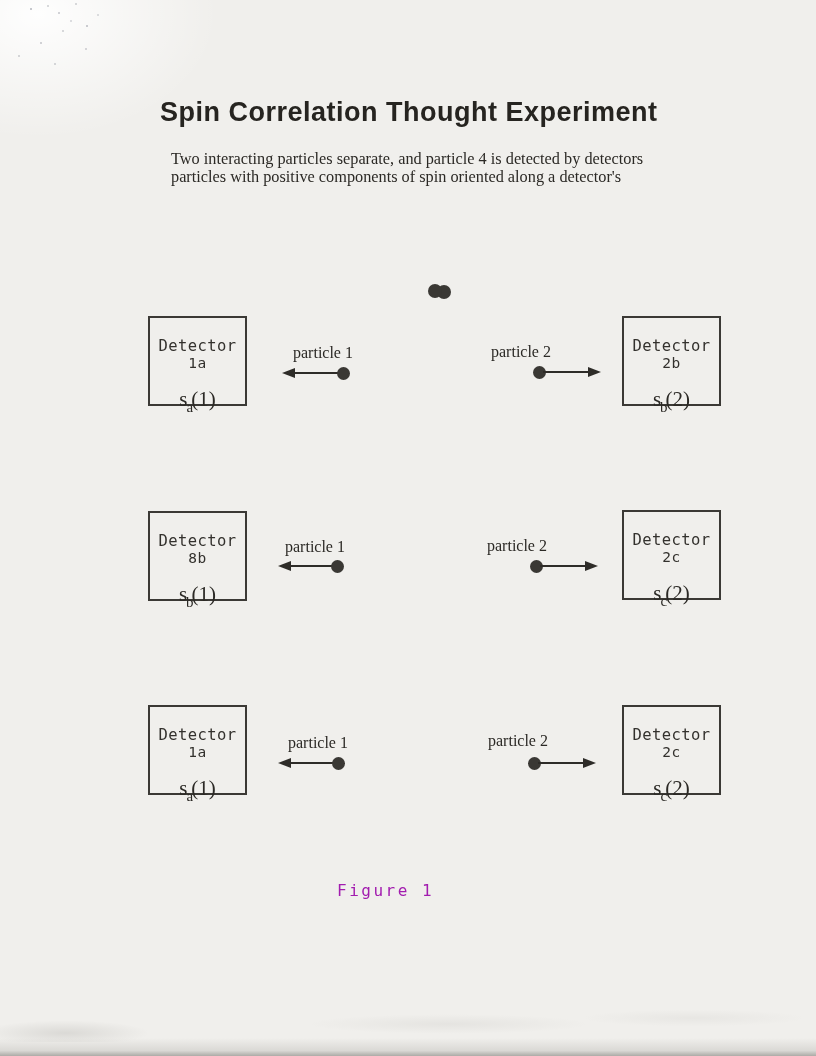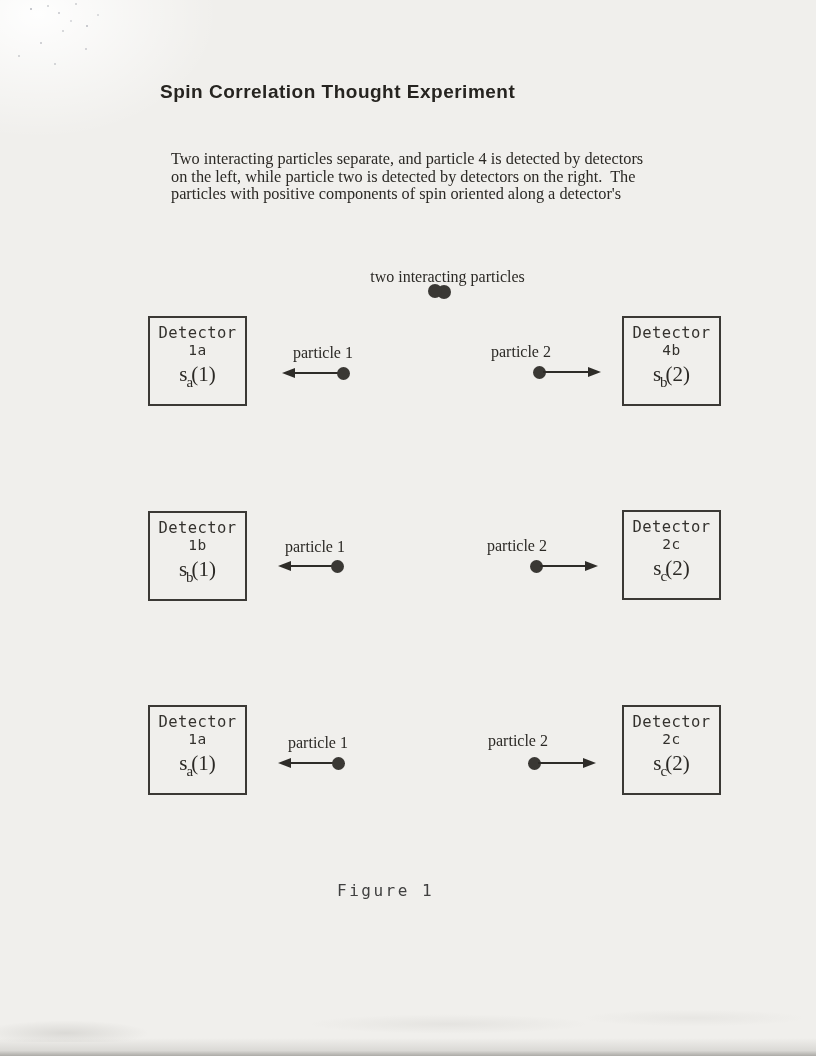--- a/index.html
+++ b/index.html
@@ -36,55 +36,55 @@
   .bottom-crease{
     position:absolute;left:0;right:0;bottom:14px;height:60px;
     background:
       radial-gradient(ellipse 120px 18px at 8% 85%, rgba(120,118,112,.18), rgba(120,118,112,0) 70%),
       radial-gradient(ellipse 200px 14px at 55% 70%, rgba(130,128,122,.10), rgba(130,128,122,0) 70%),
       radial-gradient(ellipse 160px 12px at 85% 60%, rgba(130,128,122,.08), rgba(130,128,122,0) 70%);
     pointer-events:none;
   }
 
   .title{
-    position:absolute;left:160px;top:81px;
+    position:absolute;left:160px;top:97px;
     font-family:"Liberation Sans", sans-serif;
-    font-weight:bold;font-size:19px;letter-spacing:.5px;color:#262420;
+    font-weight:bold;font-size:27px;letter-spacing:.5px;color:#262420;
     white-space:nowrap;
   }
   .intro{position:absolute;left:171px;top:150px;}
   .intro-line{
     font-size:16.3px;line-height:17.5px;white-space:pre;color:#2b2925;
   }
 
   .interacting{
     position:absolute;left:340px;top:268px;width:215px;text-align:center;
     font-size:16px;color:#2b2925;
   }
   .pair-dot{
     position:absolute;left:428px;top:284px;width:14px;height:14px;border-radius:50%;
     background:#3a3834;box-shadow:9px 1px 0 #3a3834;
   }
 
   .detector{
     position:absolute;width:99px;height:90px;box-sizing:border-box;
-    border:2px solid #3b3935;text-align:center;padding-top:7px;
+    border:2px solid #3b3935;text-align:center;padding-top:20px;
     background:transparent;
   }
   .det-name{
     font-family:"DejaVu Sans Mono", monospace;
     font-size:15.5px;letter-spacing:.4px;color:#33312d;line-height:17px;
   }
   .det-id{
     font-family:"DejaVu Sans Mono", monospace;
     font-size:14.5px;letter-spacing:.4px;color:#33312d;line-height:16px;
   }
   .det-formula{
     font-family:"Liberation Serif", serif;
-    font-size:21px;line-height:24px;color:#2b2925;margin-top:4px;
+    font-size:21px;line-height:24px;color:#2b2925;margin-top:16px;
   }
   .det-formula sub{
     font-size:15px;vertical-align:-6px;margin-left:-1px;margin-right:-2px;
   }
 
   .plabel{
     position:absolute;width:100px;text-align:left;
     font-size:16px;color:#2b2925;
   }
   .arrow{
@@ -101,40 +101,38 @@
   }
   .adot{
     width:13px;height:13px;border-radius:50%;background:#3a3834;flex:0 0 auto;
   }
   .adot.tail-right{margin-left:-3px;}
   .adot.tail-left{margin-right:-3px;}
 
   .figure-caption{
     position:absolute;left:337px;top:881px;
     font-family:"DejaVu Sans Mono", monospace;
-    font-size:16px;letter-spacing:2.5px;color:#404040;white-space:nowrap;
+    font-size:16px;letter-spacing:2.5px;color:#a21caf;white-space:nowrap;
   }
 </style>
 </head>
 <body>
 
 <div class="page">
 
   <div class="corner-light"></div>
   <div class="speckles"></div>
 
   <div class="title">Spin Correlation Thought Experiment</div>
 
   <div class="intro">
     <div class="intro-line">Two interacting particles separate, and particle 4 is detected by detectors</div>
-    <div class="intro-line">on the left, while particle two is detected by detectors on the right.  The</div>
     <div class="intro-line">particles with positive components of spin oriented along a detector's</div>
   </div>
 
-  <div class="interacting">two interacting particles</div>
   <div class="pair-dot"></div>
 
   <div class="detector" style="left:148px;top:316px">
     <div class="det-name">Detector</div>
     <div class="det-id">1a</div>
     <div class="det-formula"><span>s</span><sub>a</sub><span>(1)</span></div>
   </div>
   <div class="plabel" style="left:293px;top:344px">particle 1</div>
   <div class="arrow" style="left:282px;top:366px;width:68px">
     <span class="ah-left"></span>
@@ -142,27 +140,27 @@
       <span class="adot tail-right"></span>
   </div>
   <div class="plabel" style="left:491px;top:343px">particle 2</div>
   <div class="arrow" style="left:533px;top:365px;width:68px">
     <span class="adot tail-left"></span>
       <span class="aline"></span>
       <span class="ah-right"></span>
   </div>
   <div class="detector" style="left:622px;top:316px">
     <div class="det-name">Detector</div>
-    <div class="det-id">4b</div>
+    <div class="det-id">2b</div>
     <div class="det-formula"><span>s</span><sub>b</sub><span>(2)</span></div>
   </div>
 
   <div class="detector" style="left:148px;top:511px">
     <div class="det-name">Detector</div>
-    <div class="det-id">1b</div>
+    <div class="det-id">8b</div>
     <div class="det-formula"><span>s</span><sub>b</sub><span>(1)</span></div>
   </div>
   <div class="plabel" style="left:285px;top:538px">particle 1</div>
   <div class="arrow" style="left:278px;top:559px;width:66px">
     <span class="ah-left"></span>
       <span class="aline"></span>
       <span class="adot tail-right"></span>
   </div>
   <div class="plabel" style="left:487px;top:537px">particle 2</div>
   <div class="arrow" style="left:530px;top:559px;width:68px">

